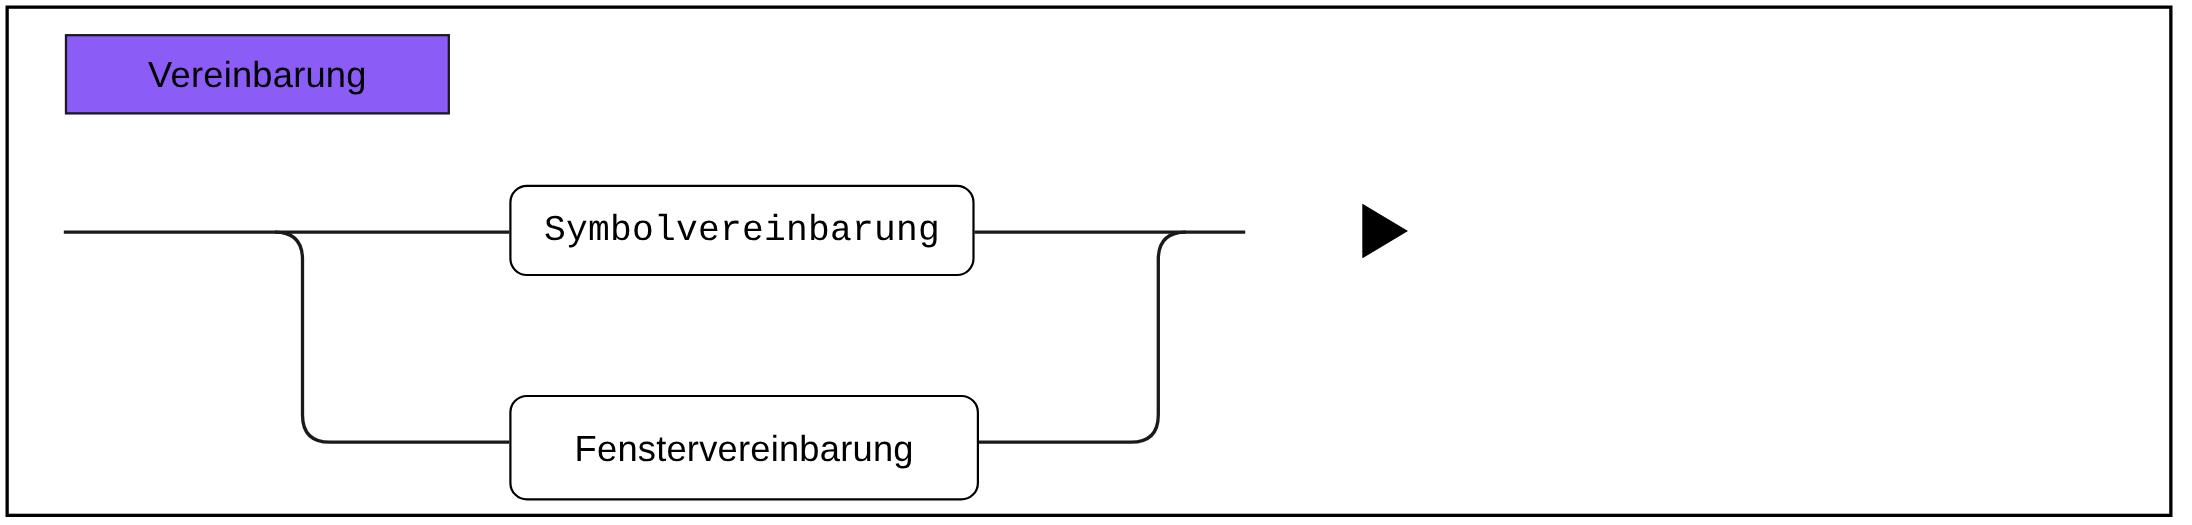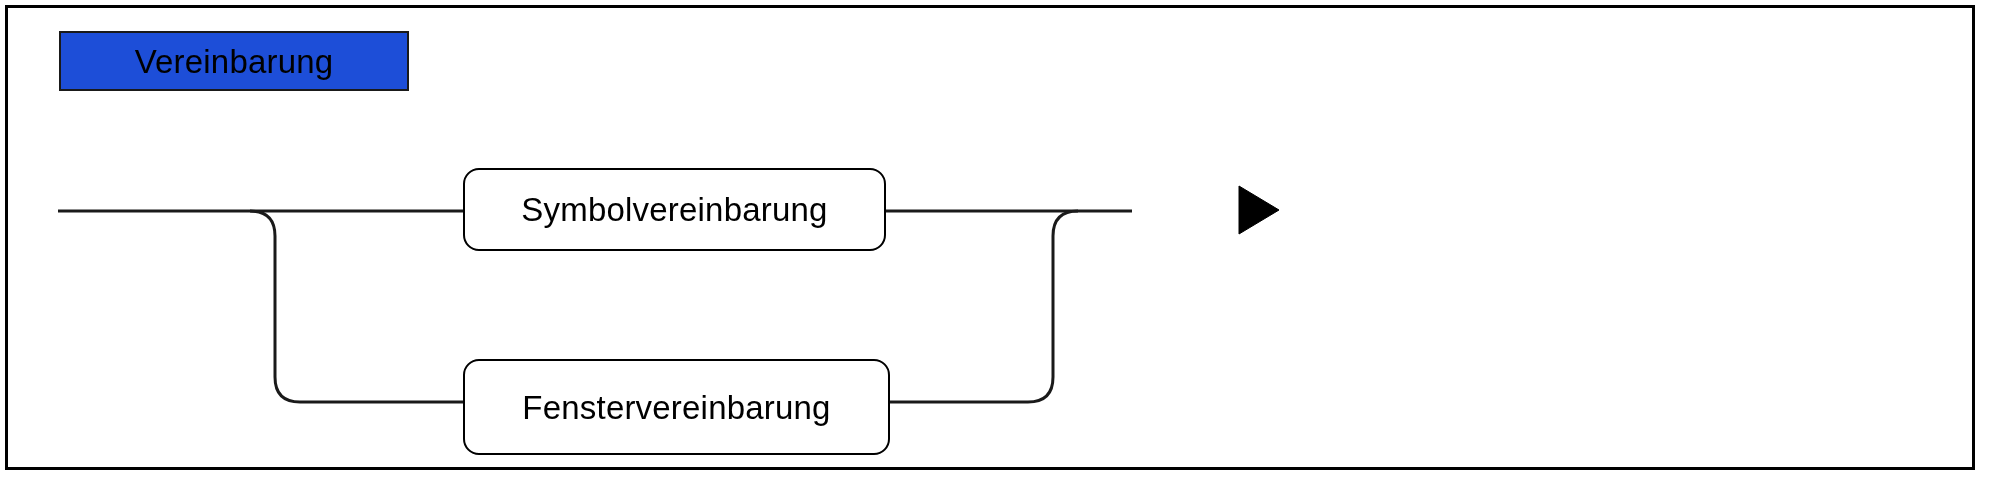--- a/index.html
+++ b/index.html
@@ -25,24 +25,24 @@
     height: 465px;
     border: 3px solid #000000;
     box-sizing: border-box;
     background: #ffffff;
   }
   #title-box {
     position: absolute;
     left: 59px;
     top: 31px;
     width: 350px;
-    height: 60px;
+    height: 73px;
     border: 2px solid #1a1a1a;
     box-sizing: border-box;
-    background: #1d4ed8;
+    background: #8b5cf6;
     display: flex;
     align-items: center;
     justify-content: center;
   }
   #title-box .label {
     font-size: 33px;
     color: #000000;
     line-height: 1;
     letter-spacing: 0.2px;
     white-space: nowrap;
@@ -62,20 +62,21 @@
     color: #000000;
     line-height: 1;
     letter-spacing: 0.2px;
     white-space: nowrap;
   }
   #box-symbolvereinbarung {
     left: 463px;
     top: 168px;
     width: 423px;
     height: 83px;
+    font-family: Liberation Mono, monospace;
   }
   #box-fenstervereinbarung {
     left: 463px;
     top: 359px;
     width: 427px;
     height: 96px;
   }
   #rail-svg {
     position: absolute;
     left: 0;

